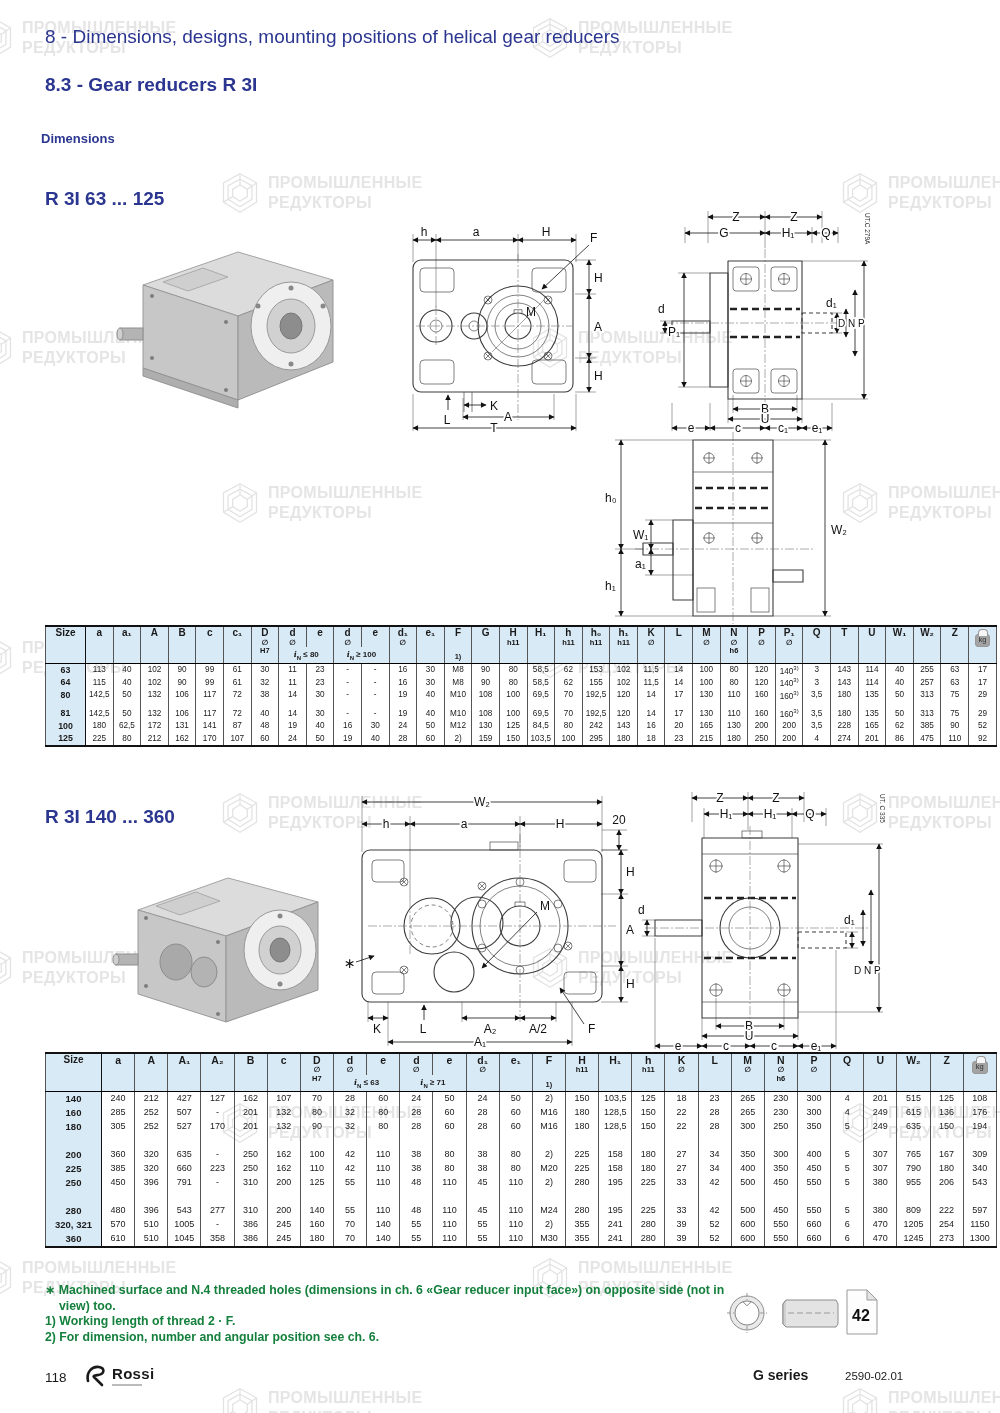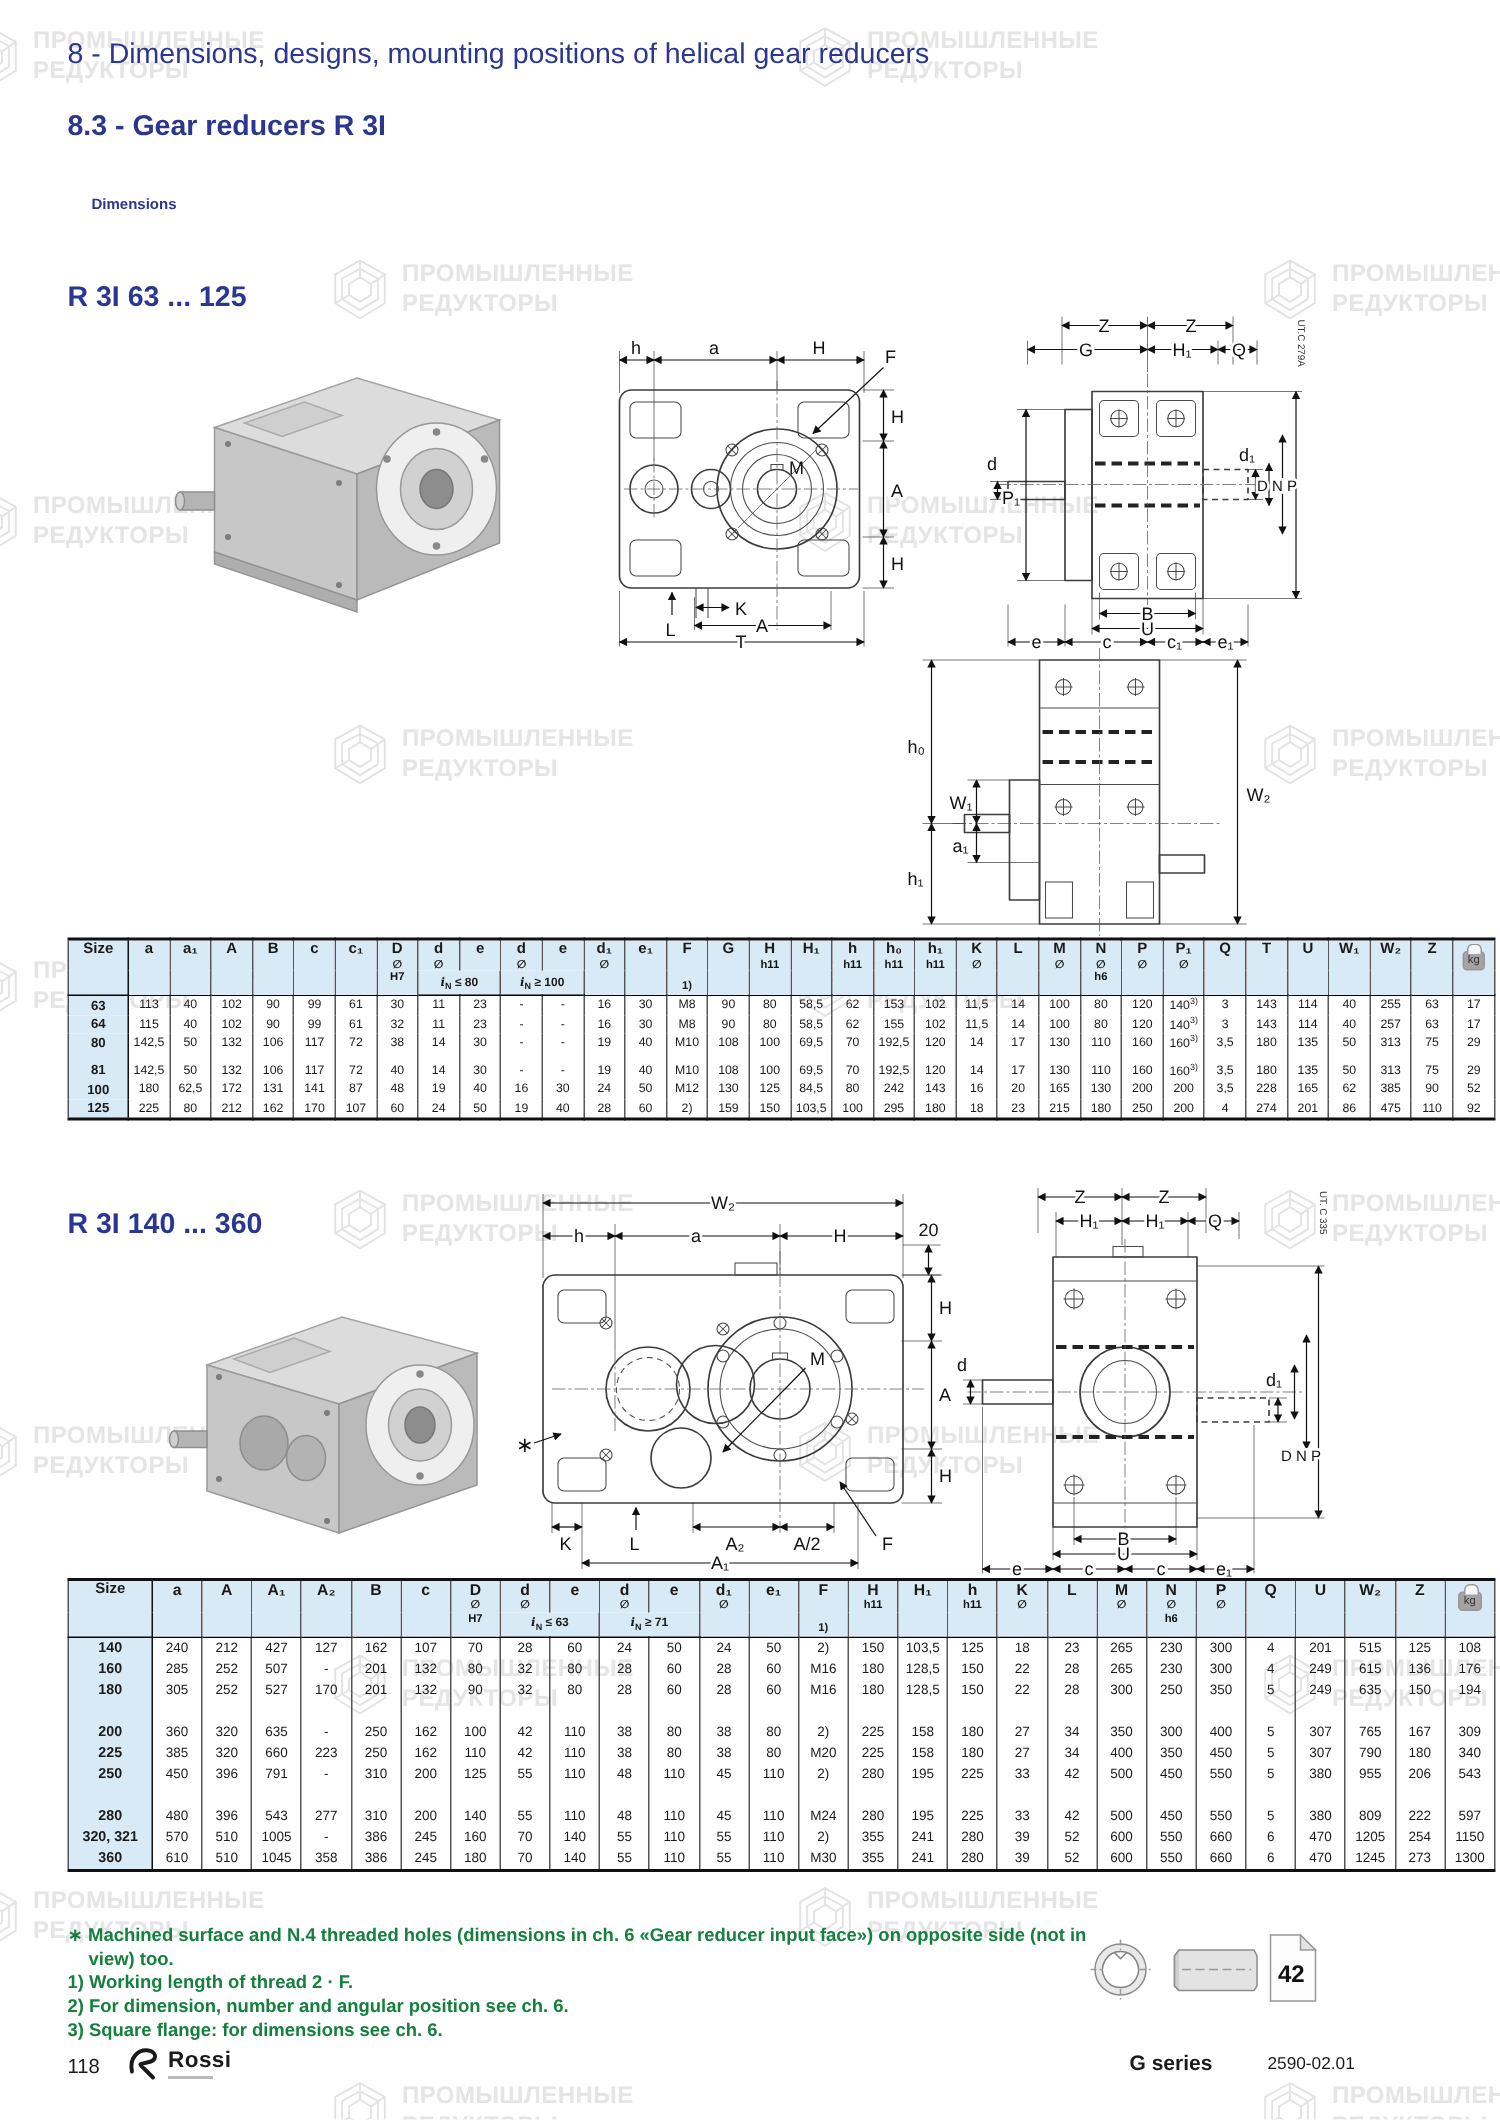--- a/index.html
+++ b/index.html
@@ -8,21 +8,21 @@
   
   #wm-layer{position:absolute;inset:0;z-index:0;}
   .wm{position:absolute;display:flex;gap:6px;align-items:center;}
   .wm .lg{width:44px;height:46px;flex:0 0 auto;}
   .wm .t{font-weight:bold;font-size:16px;color:#e5e5e5;line-height:1.22;white-space:nowrap;letter-spacing:.3px;}
   
   #content{position:absolute;inset:0;z-index:1;}
   .abs{position:absolute;}
   .chapter{left:45px;top:26px;font-size:19px;color:#2b3690;}
   .section83{left:45px;top:74px;font-size:19px;font-weight:bold;color:#2b3690;}
-  .dims-head{left:61px;top:131px;font-size:10px;font-weight:bold;color:#2b3690;}
+  .dims-head{left:41px;top:131px;font-size:13px;font-weight:bold;color:#2b3690;}
   .sec-title{font-size:19px;font-weight:bold;color:#2b3690;}
   
   .tbl-wrap{position:absolute;left:45px;width:861px;}
   table.dim-table{border-collapse:collapse;table-layout:fixed;width:952px;
        border-top:2px solid #111;border-bottom:2px solid #111;background:transparent;}
   .dim-table th,.dim-table td{border-left:1px solid #555;padding:0;text-align:center;vertical-align:top;}
   .dim-table th:last-child,.dim-table td:last-child{border-right:1px solid #555;}
   .dim-table thead th{background:#d9eaf7;}
   .dim-table thead tr:last-child th{border-bottom:1.6px solid #000;}
   .dim-table thead tr:first-child th[rowspan="2"]{border-bottom:1.6px solid #000;}
@@ -1579,21 +1579,20 @@
             <td class="val">1300</td>
           </tr>
         </tbody>
       </table>
     </div>
 
   <div class="abs footnotes">
     <div>∗ Machined surface and N.4 threaded holes (dimensions in ch. 6 «Gear reducer input face») on opposite side (not in view) too.</div>
     <div>1) Working length of thread 2 · F.</div>
     <div>2) For dimension, number and angular position see ch.  6.</div>
-    <div>3) Square flange: for dimensions see ch. 6.</div>
   </div>
 
   <svg class="abs" style="left:726px;top:1292px" width="42" height="42" viewBox="0 0 42 42">
     <circle cx="21" cy="21" r="17" fill="#e9e9e9" stroke="#8c8c8c"></circle>
     <path d="M21,9 a12,12 0 1 0 0.01,0 z M17,9.8 l4,4 l4,-4" fill="#fff" stroke="#808080" stroke-width="1"></path>
     <line x1="21" y1="1" x2="21" y2="8" stroke="#999" stroke-dasharray="4 2"></line>
     <line x1="21" y1="34" x2="21" y2="41" stroke="#999" stroke-dasharray="4 2"></line>
     <line x1="1" y1="21" x2="8" y2="21" stroke="#999" stroke-dasharray="4 2"></line>
     <line x1="34" y1="21" x2="41" y2="21" stroke="#999" stroke-dasharray="4 2"></line>
   </svg>

